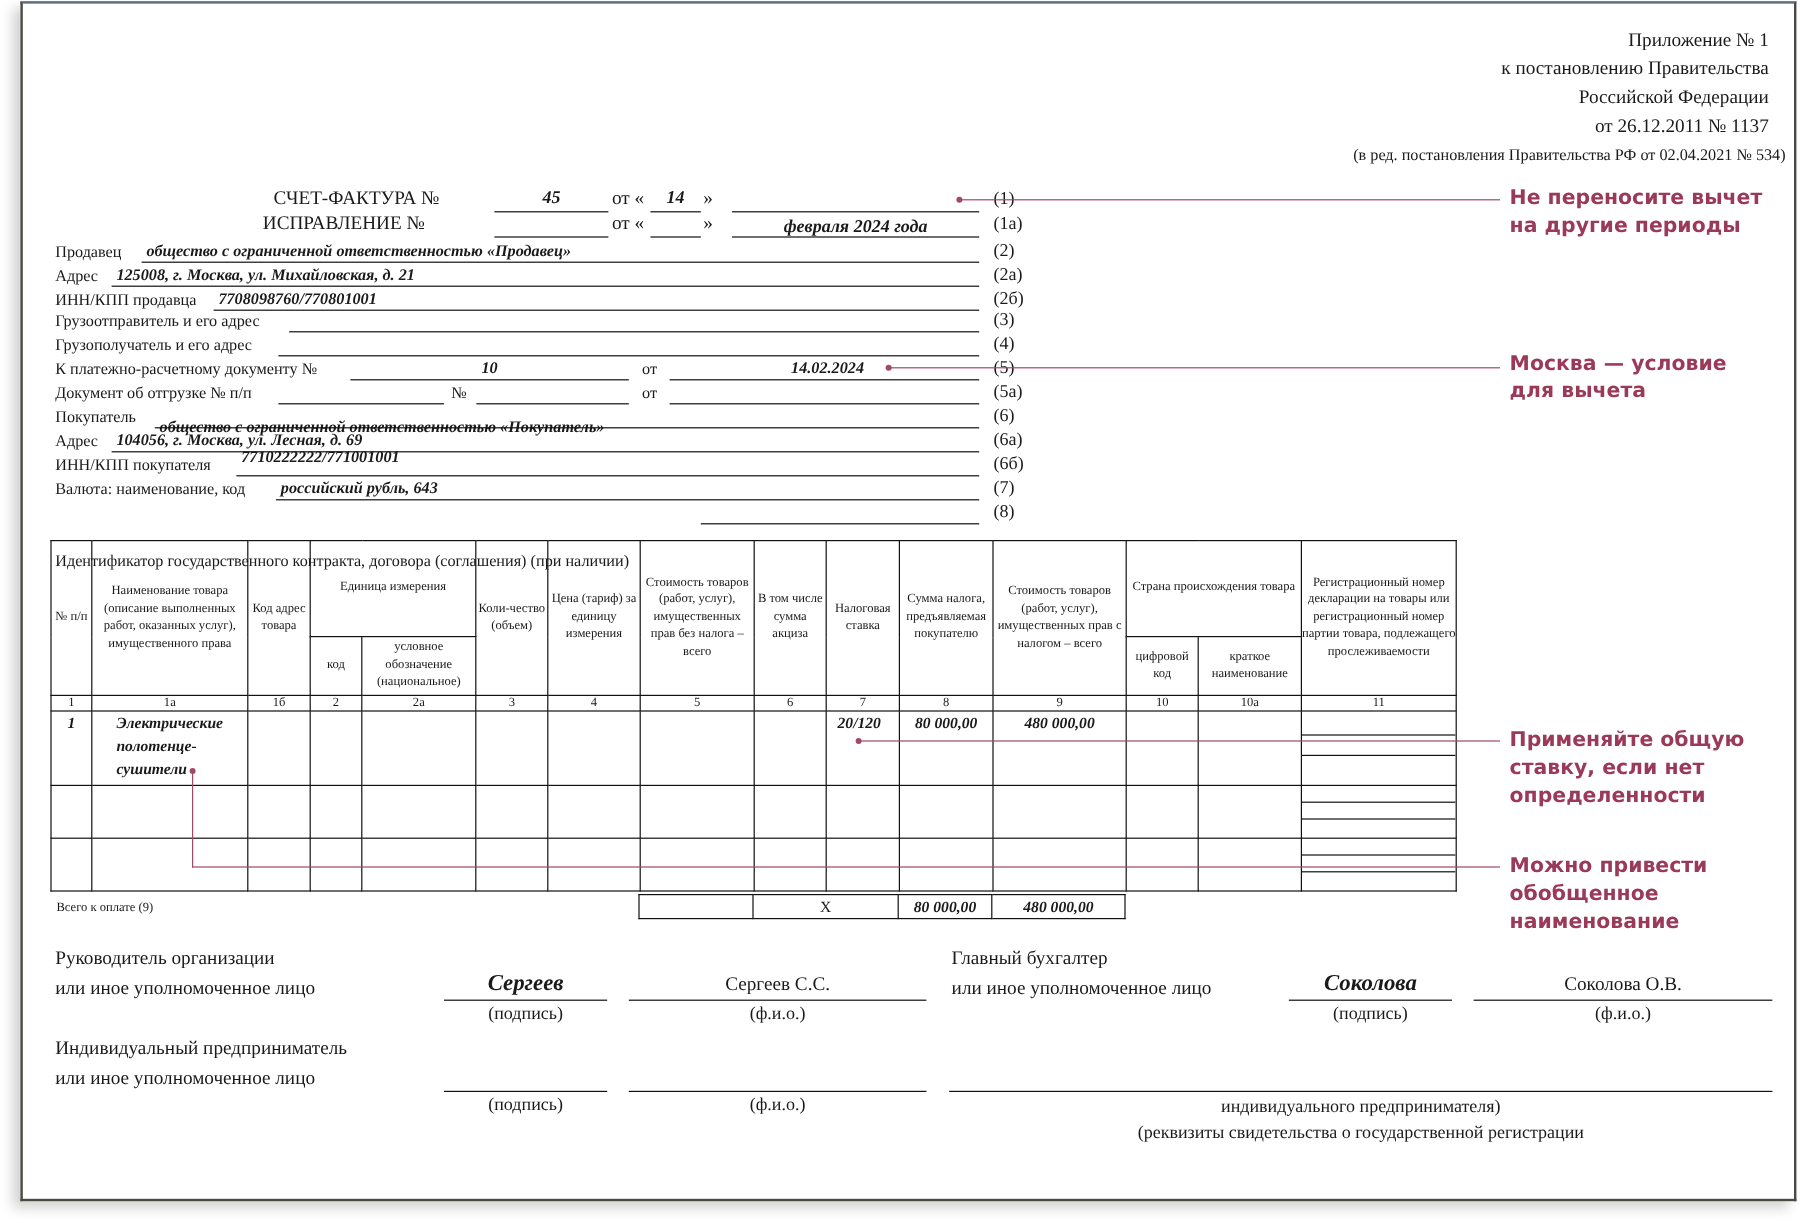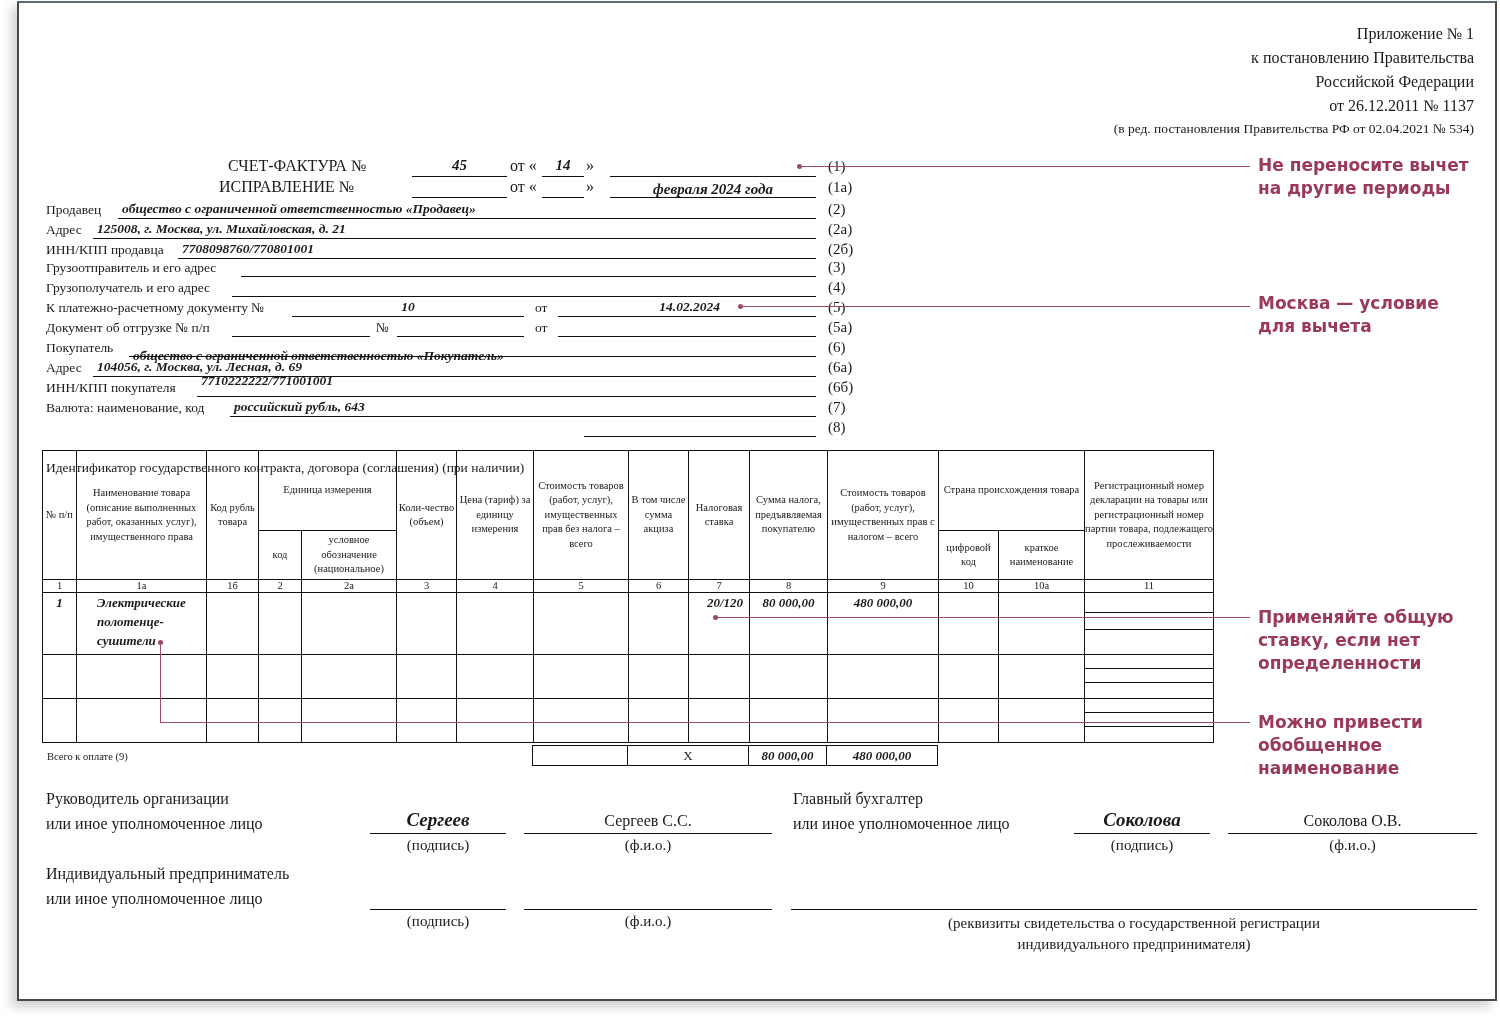--- a/index.html
+++ b/index.html
@@ -38,21 +38,21 @@
 <body>
 
 <div class="page"></div>
 
 <div class="abs r t16" style="right:26px;top:22px;line-height:24px;">
   <div>Приложение № 1</div>
   <div>к постановлению Правительства</div>
   <div>Российской Федерации</div>
   <div>от 26.12.2011 № 1137</div>
 </div>
-<div class="abs r t13" style="right:26px;top:121px;">(в ред. постановления Правительства РФ от 02.04.2021 № 534)</div>
+<div class="abs r t13" style="right:12px;top:121px;">(в ред. постановления Правительства РФ от 02.04.2021 № 534)</div>
 
 <div class="abs t16" style="left:228px;top:157px;">СЧЕТ-ФАКТУРА  №</div>
 <div class="abs c bi t15" style="left:412px;top:157px;width:95px;">45</div>
 <div class="uline" style="left:412px;top:176px;width:95px;"></div>
 <div class="abs t16" style="left:510px;top:157px;">от «</div>
 <div class="abs c bi t15" style="left:542px;top:157px;width:42px;">14</div>
 <div class="uline" style="left:542px;top:176px;width:42px;"></div>
 <div class="abs t16" style="left:586px;top:157px;">»</div>
 <div class="abs c bi t15" style="left:610px;top:157px;width:206px;margin-top:24px;">февраля 2024 года</div>
 <div class="uline" style="left:610px;top:176px;width:206px;"></div>
@@ -157,21 +157,21 @@
     <col style="width:78px">
       <col style="width:111px">
       <col style="width:60px">
       <col style="width:86px">
       <col style="width:129px">
   </colgroup>
   <tbody>
       <tr style="height:80px">
     <td rowspan="2">№ п/п</td>
     <td rowspan="2">Наименование товара (описание выполненных работ, оказанных услуг), имущественного права</td>
-    <td rowspan="2">Код рубль товара</td>
+    <td rowspan="2">Код адрес товара</td>
     <td colspan="2">Единица измерения</td>
     <td rowspan="2">Коли-чество (объем)</td>
     <td rowspan="2">Цена (тариф) за единицу измерения</td>
     <td rowspan="2">Стоимость товаров (работ, услуг), имущественных прав без налога – всего</td>
     <td rowspan="2">В том числе сумма акциза</td>
     <td rowspan="2">Налоговая ставка</td>
     <td rowspan="2">Сумма налога, предъявляемая покупателю</td>
     <td rowspan="2">Стоимость товаров (работ, услуг), имущественных прав с налогом – всего</td>
     <td colspan="2">Страна происхождения товара</td>
     <td rowspan="2">Регистрационный номер декларации на товары или регистрационный номер партии товара, подлежащего прослеживаемости</td>
@@ -202,21 +202,21 @@
   <tr style="height:62px">
     <td class="val">1</td>
     <td class="val" style="text-align:left;padding-left:20px;white-space:normal;"><span>Электрические полотенце-сушители</span></td>
     <td></td>
     <td></td>
     <td></td>
     <td></td>
     <td></td>
     <td></td>
     <td></td>
-    <td class="val" style="text-align:right;padding-right:6px;">20/120</td>
+    <td class="val" style="padding-right:6px;">20/120</td>
     <td class="val">80 000,00</td>
     <td class="val">480 000,00</td>
     <td></td>
     <td></td>
     <td style="vertical-align:top">
       <table class="sub">
             <tbody>
               <tr>
                 <td></td>
               </tr>
@@ -338,22 +338,22 @@
 <div class="abs t16" style="left:46px;top:861px;line-height:25px;">
   <div>Индивидуальный предприниматель</div>
   <div>или иное уполномоченное лицо</div>
 </div>
 <div class="uline" style="left:370px;top:909px;width:136px;"></div>
 <div class="abs c t15" style="left:370px;top:913px;width:136px;">(подпись)</div>
 <div class="uline" style="left:524px;top:909px;width:248px;"></div>
 <div class="abs c t15" style="left:524px;top:913px;width:248px;">(ф.и.о.)</div>
 <div class="uline" style="left:791px;top:909px;width:686px;"></div>
 <div class="abs c t15" style="left:791px;top:913px;width:686px;line-height:21px;">
+  <div>индивидуального предпринимателя)</div>
   <div>(реквизиты свидетельства о государственной регистрации</div>
-  <div>индивидуального предпринимателя)</div>
 </div>
 
 <div class="dot" style="left:797px;top:164px;"></div>
 <div class="ann-line" style="left:800px;top:166px;width:450px;"></div>
 <div class="ann" style="left:1258px;top:154px;">
   <div>Не переносите вычет</div>
   <div>на другие периоды</div>
 </div>
 
 <div class="dot" style="left:738px;top:304px;"></div>

